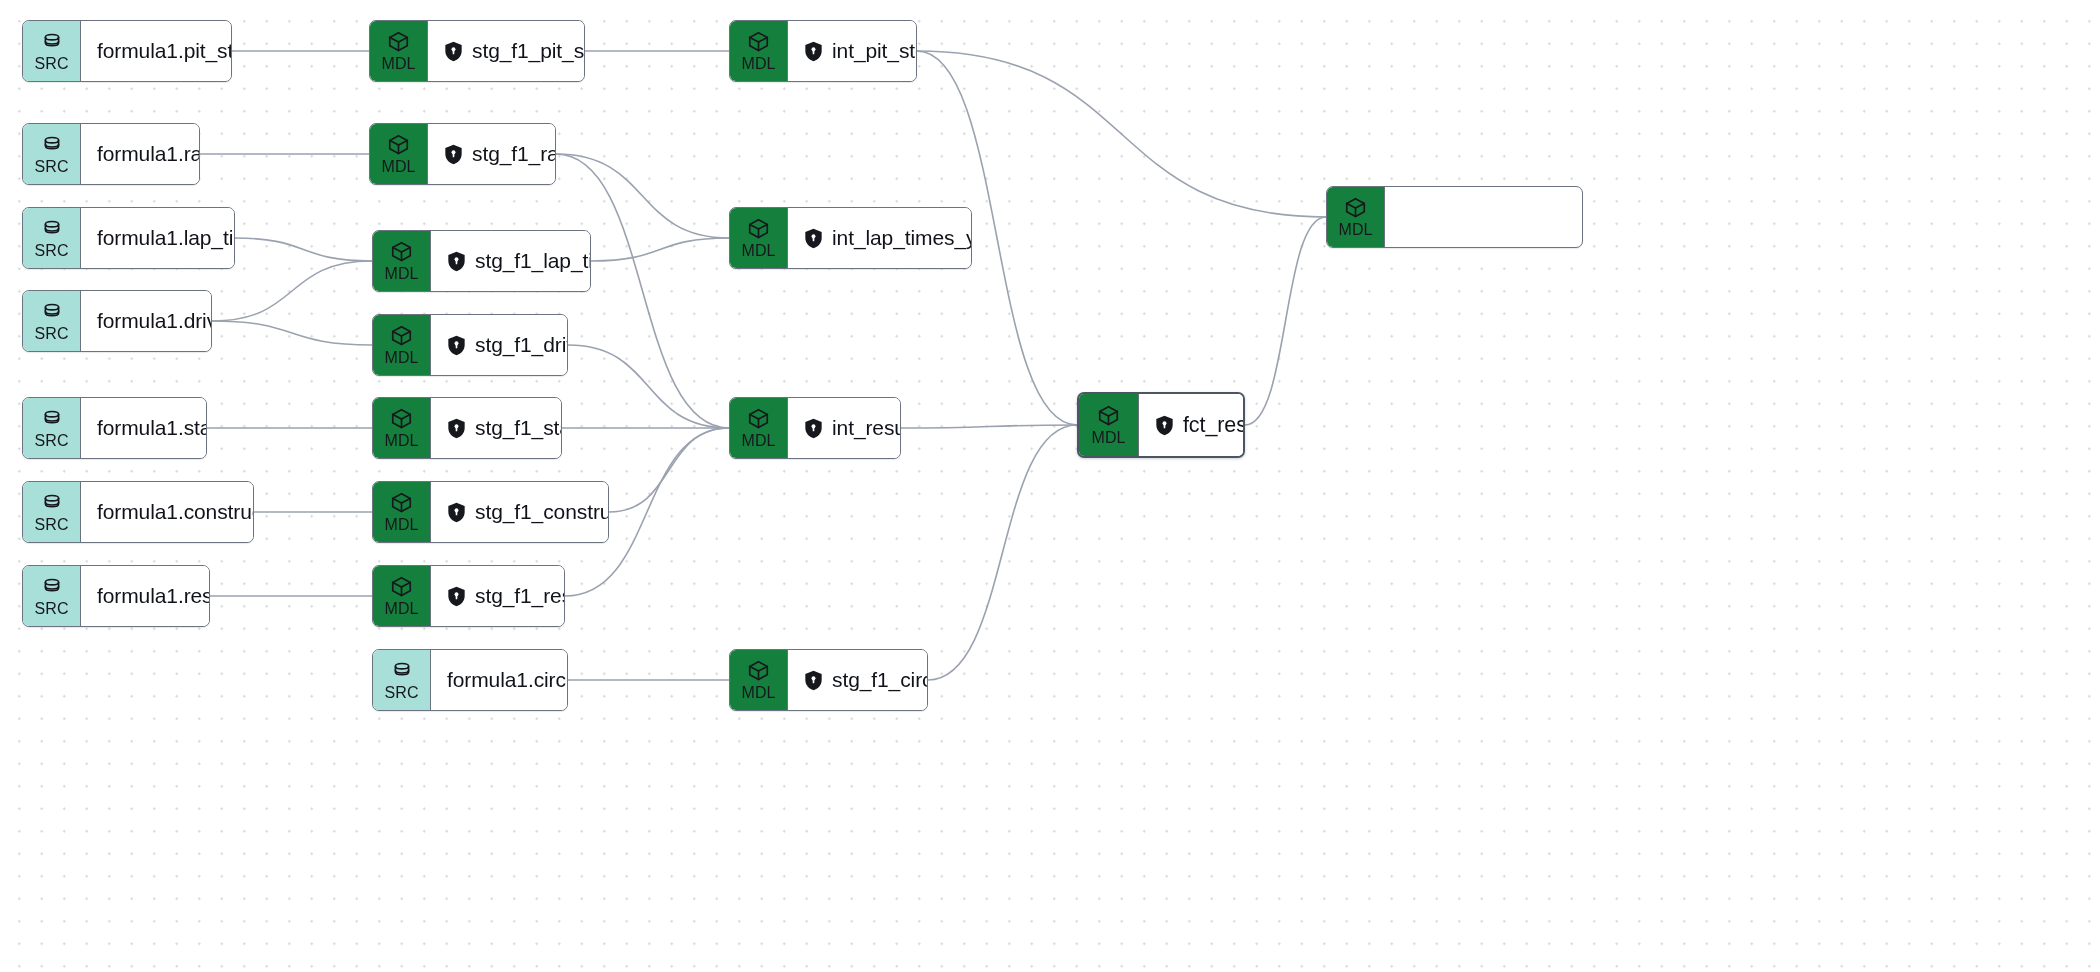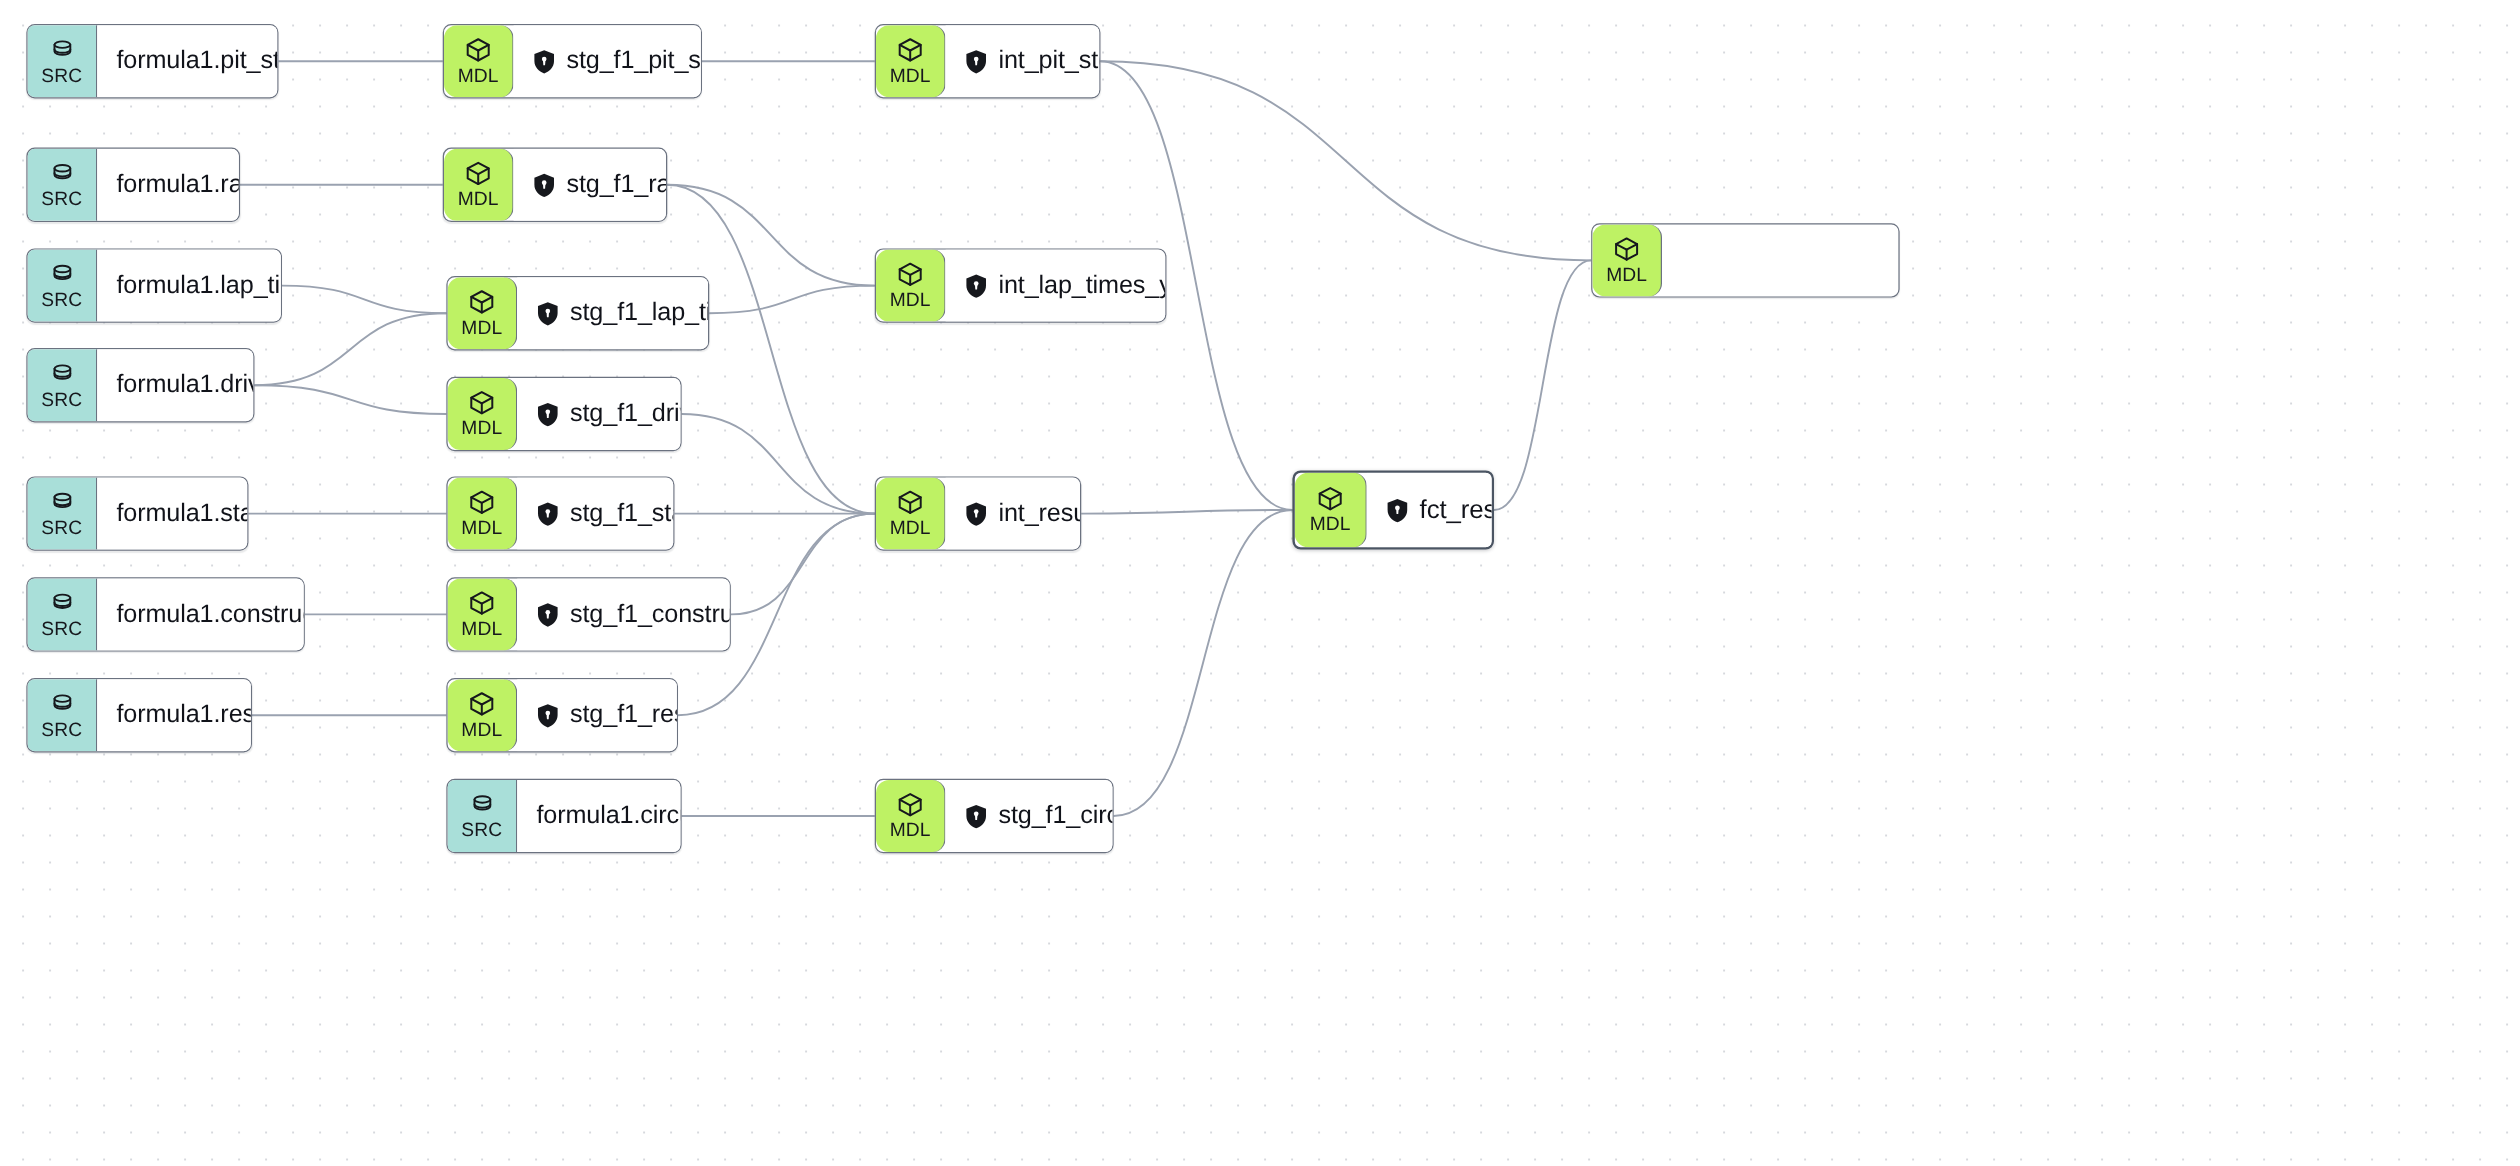--- a/index.html
+++ b/index.html
@@ -54,21 +54,21 @@
     width: 58px;
     display: flex;
     flex-direction: column;
     align-items: center;
     justify-content: center;
     gap: 0px;
     border-right: 1.5px solid #6b7280;
   }
   .node.sel .badge { width: 60px; }
   .badge-src { background: #a9dfd9; }
-  .badge-mdl { background: #bef264; border-radius: 11px; }
+  .badge-mdl { background: #15803d; }
   .badge svg { display: block; }
   .badge-text {
     font-size: 16px;
     line-height: 16px;
     color: #16181d;
     letter-spacing: 0.1px;
     margin-top: 1px;
   }
   .body {
     flex: 1 1 auto;

